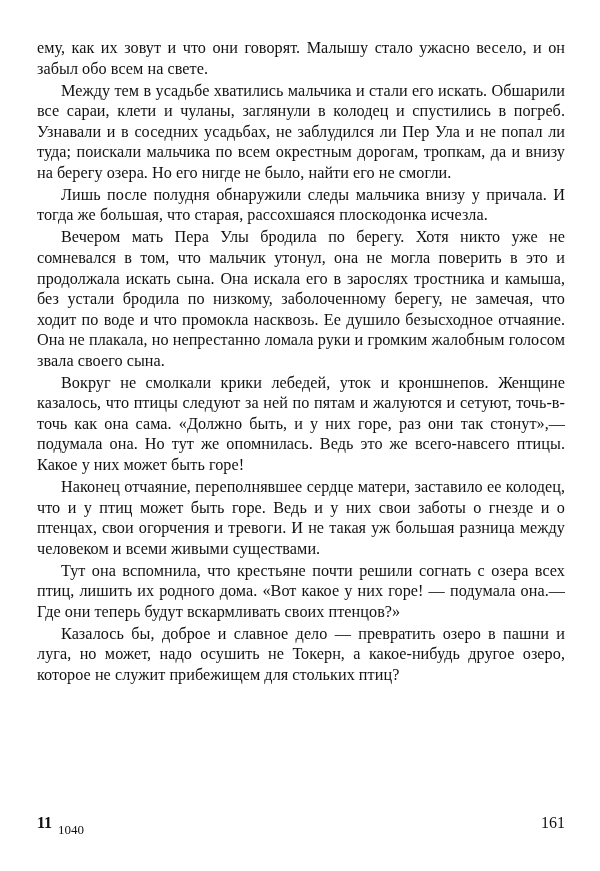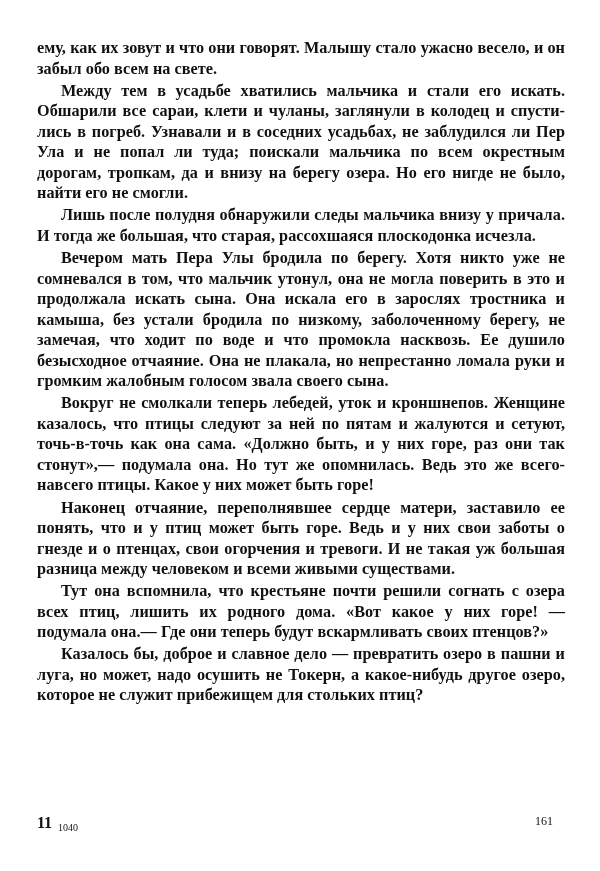--- a/index.html
+++ b/index.html
@@ -20,21 +20,21 @@
       left: 37px;
       top: 38px;
       width: 528px;
     }
     .para {
       margin: 0 0 1.5px 0;
       font-size: 16.2px;
       line-height: 20.55px;
       text-align: justify;
       text-indent: 24px;
-      font-weight: bold;
+      font-weight: normal;
       letter-spacing: 0.05px;
       hyphens: manual;
     }
     .para.continued {
       text-indent: 0;
     }
     .footer {
       position: absolute;
       left: 37px;
       top: 814px;
@@ -46,39 +46,39 @@
       position: absolute;
       left: 0;
       top: 0;
       font-size: 16px;
       font-weight: bold;
     }
     .print-code {
       position: absolute;
       left: 21px;
       top: 8px;
-      font-size: 10px;
+      font-size: 13px;
     }
     .page-number {
       position: absolute;
-      right: 12px;
+      right: 0;
       top: 0;
-      font-size: 12px;
+      font-size: 16px;
     }
   </style>
 </head>
 <body>
 
 <div class="page">
   <p class="para continued">ему, как их зовут и что они говорят. Малышу стало ужасно весело, и он забыл обо всем на свете.</p>
   <p class="para">Между тем в усадьбе хватились мальчика и стали его искать. Обшарили все сараи, клети и чуланы, заглянули в колодец и спусти­лись в погреб. Узнавали и в соседних усадьбах, не заблудился ли Пер Ула и не попал ли туда; поискали мальчика по всем окрестным дорогам, тропкам, да и внизу на берегу озера. Но его нигде не было, найти его не смогли.</p>
   <p class="para">Лишь после полудня обнаружили следы мальчика внизу у причала. И тогда же большая, что старая, рассохшаяся плоскодонка ис­чезла.</p>
   <p class="para">Вечером мать Пера Улы бродила по берегу. Хотя никто уже не сомневался в том, что мальчик утонул, она не могла поверить в это и продолжала искать сына. Она искала его в зарослях тростника и камыша, без устали бродила по низкому, заболоченному берегу, не замечая, что ходит по воде и что промокла насквозь. Ее душило безысходное отчаяние. Она не плакала, но непрестанно ломала руки и громким жалобным голосом звала своего сына.</p>
-  <p class="para">Вокруг не смолкали теперь лебедей, уток и кроншнепов. Женщине казалось, что птицы следуют за ней по пятам и жалуются и сетуют, точь-в-точь как она сама. «Должно быть, и у них горе, раз они так стонут»,— подумала она. Но тут же опомнилась. Ведь это же всего-навсего птицы. Какое у них может быть горе!</p>
-  <p class="para">Наконец отчаяние, переполнявшее сердце матери, заставило ее понять, что и у птиц может быть горе. Ведь и у них свои заботы о гнезде и о птенцах, свои огорчения и тревоги. И не такая уж большая разница между человеком и всеми живыми сущест­вами.</p>
+  <p class="para">Вокруг не смолкали крики лебедей, уток и кроншнепов. Женщине казалось, что птицы следуют за ней по пятам и жалуются и сетуют, точь-в-точь как она сама. «Должно быть, и у них горе, раз они так стонут»,— подумала она. Но тут же опомнилась. Ведь это же всего-навсего птицы. Какое у них может быть горе!</p>
+  <p class="para">Наконец отчаяние, переполнявшее сердце матери, заставило ее колодец, что и у птиц может быть горе. Ведь и у них свои заботы о гнезде и о птенцах, свои огорчения и тревоги. И не такая уж большая разница между человеком и всеми живыми сущест­вами.</p>
   <p class="para">Тут она вспомнила, что крестьяне почти решили согнать с озера всех птиц, лишить их родного дома. «Вот какое у них горе! — подумала она.— Где они теперь будут вскармливать своих птенцов?»</p>
   <p class="para">Казалось бы, доброе и славное дело — превратить озеро в пашни и луга, но может, надо осушить не Токерн, а какое-нибудь другое озеро, которое не служит прибежищем для стольких птиц?</p>
 </div>
 
 <div class="footer">
   <span class="signature">11</span>
   <span class="print-code">1040</span>
   <span class="page-number">161</span>
 </div>
 

